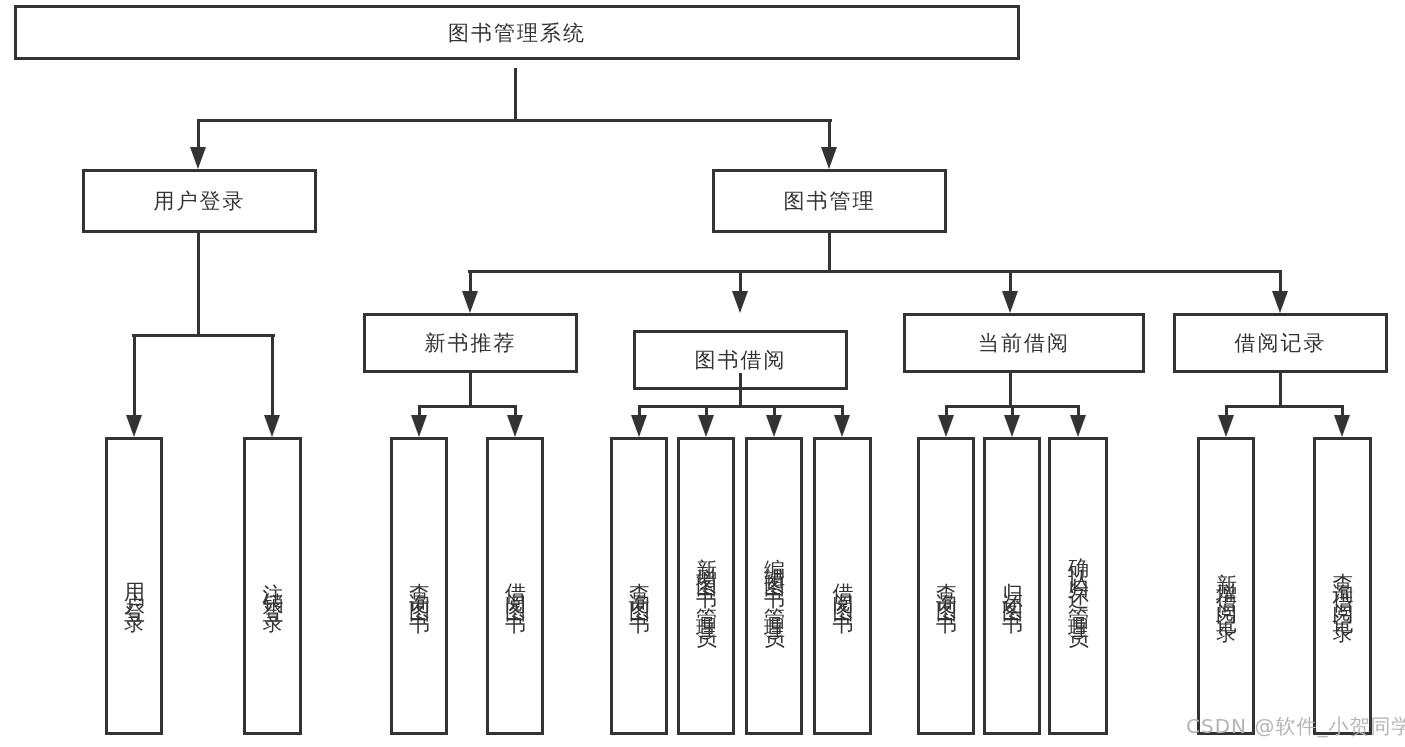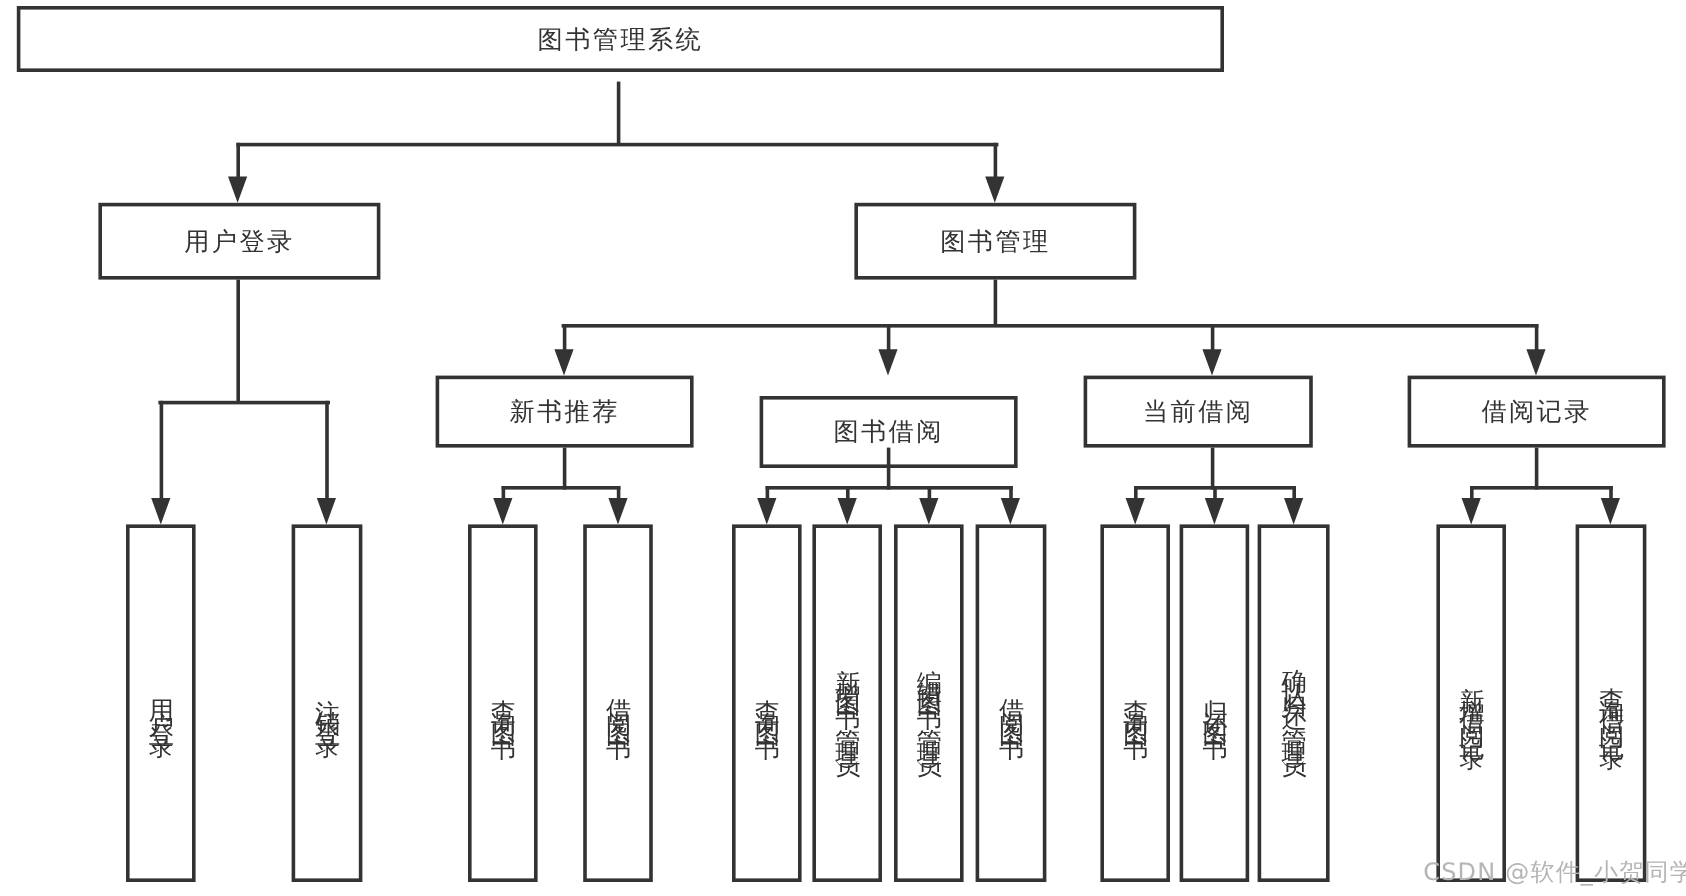--- a/index.html
+++ b/index.html
@@ -65,21 +65,21 @@
   <div class="box hbox" style="left:712px;top:169px;width:235px;height:64px;">
     <span class="label">图书管理</span>
   </div>
 
   <div class="box hbox" style="left:363px;top:313px;width:215px;height:60px;">
     <span class="label">新书推荐</span>
   </div>
   <div class="box hbox" style="left:633px;top:330px;width:215px;height:60px;">
     <span class="label">图书借阅</span>
   </div>
-  <div class="box hbox" style="left:903px;top:313px;width:191px;height:60px;">
+  <div class="box hbox" style="left:903px;top:313px;width:242px;height:60px;">
     <span class="label">当前借阅</span>
   </div>
   <div class="box hbox" style="left:1173px;top:313px;width:215px;height:60px;align-items:center;">
     <span class="label">借阅记录</span>
   </div>
 
   <div class="box leaf" style="left:105px;top:437px;width:58px;height:298px;">
     <span class="label">用户登录</span>
   </div>
   <div class="box leaf" style="left:243px;top:437px;width:59px;height:298px;">

